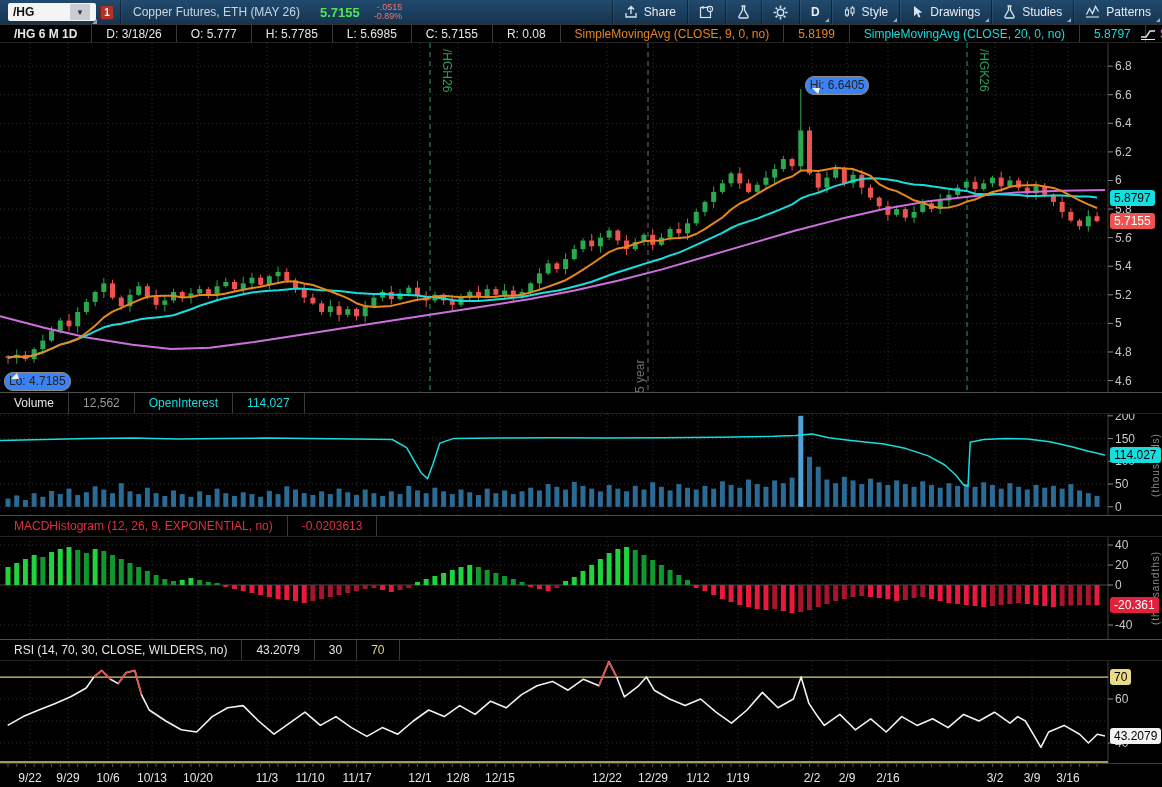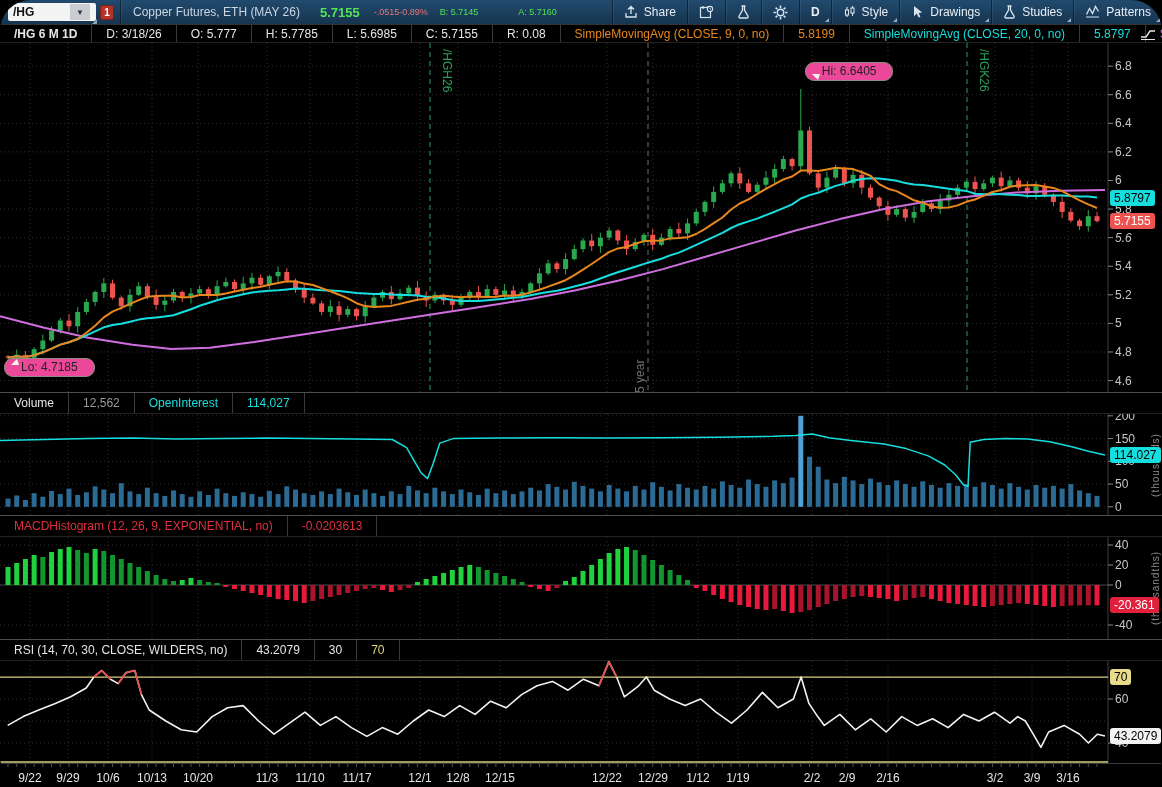--- a/index.html
+++ b/index.html
@@ -1,36 +1,36 @@
 <!DOCTYPE html>
 <html><head>
 <meta charset="utf-8">
 <style>
   * { box-sizing: border-box; margin: 0; padding: 0; }
   body { background:#000; font-family:"Liberation Sans", sans-serif; }
-  .app { position:relative; width:1162px; height:787px; background:#000; overflow:hidden;border-radius:31px; }
+  .app { position:relative; width:1162px; height:787px; background:#000; overflow:hidden; }
 
   
   .toolbar { display:flex; align-items:center; height:24px;
     background:linear-gradient(#214a6e,#16344f); color:#cfe0ee; font-size:12px; }
   .tb-sep { width:1px; align-self:stretch; background:rgba(0,0,0,.45);
     box-shadow:1px 0 0 rgba(255,255,255,.07); flex:none; }
   .sym-box { position:relative; display:flex; align-items:center; width:88px; height:18px;
     background:#f4f4f4; border-radius:2px; margin:0 4px 0 8px; }
   .sym-box input { width:62px; border:0; background:transparent; color:#111;
     font-size:12px; font-weight:bold; padding-left:5px; font-family:"Liberation Sans",sans-serif; outline:none;}
   .sym-dd { width:20px; height:16px; margin-right:1px; background:#c9cdd2; border-radius:1px;
     display:flex; align-items:center; justify-content:center; color:#333; font-size:8px; }
   .sym-box::after { content:""; position:absolute; right:-1px; bottom:-3px;
     border-left:5px solid transparent; border-bottom:5px solid #8fa4b8; }
   .alert-badge { width:14px; height:15px; background:#b23228; border:1px solid #7e1f18; border-radius:2px;
     color:#fff; font-size:10px; font-weight:bold; display:flex; align-items:center; justify-content:center; margin-right:6px;}
   .tb-desc { color:#c9d6e2; padding:0 12px; white-space:nowrap; }
   .tb-last { color:#52e452; font-weight:bold; font-size:13px; padding:0 8px; }
-  .mini-stack { display:flex; flex-direction:row; justify-content:center; line-height:9px;
+  .mini-stack { display:flex; flex-direction:column; justify-content:center; line-height:9px;
     font-size:9px; padding:0 6px; }
   .mini-stack.red { color:#e87878; align-items:flex-end; }
   .mini-stack.green { color:#52e452; align-items:flex-start;gap:40px; }
   .tb-spring { flex:1; }
   .tb-btn { position:relative; display:flex; align-items:center; gap:6px; padding:0 11px;
     height:24px; color:#e8eef5; cursor:pointer; white-space:nowrap; }
   .tb-btn svg { display:block; }
   .has-sub::after { content:""; position:absolute; right:2px; bottom:2px;
     border-left:4px solid transparent; border-bottom:4px solid #93adc4; }
 
@@ -48,23 +48,23 @@
 
   
   .pane { position:relative; background:#000; overflow:hidden; }
   .pane svg { position:absolute; left:0; top:0; }
   .axis-label { position:absolute; left:1115px; color:#c8c8c8; font-size:12px;
     transform:translateY(-50%); white-space:nowrap; }
   .badge { position:absolute; left:1110px; font-size:12px; height:16px; line-height:16px;
     padding:0 4px; border-radius:3px; transform:translateY(-50%); white-space:nowrap; z-index:3;}
   .vert-unit { position:absolute; right:1px; top:50%; transform:translate(0,-50%) rotate(180deg);
     writing-mode:vertical-rl; color:#8a8a8a; font-size:10px; letter-spacing:1px; }
-  .bubble { position:absolute; background:#ec4899; color:#222; font-size:12px; line-height:17px;
-    padding:0 16px; border-radius:9px; border:1px solid #8e8e86; white-space:nowrap; z-index:4;
-    box-shadow:0 1px 3px rgba(0,0,0,.6); }
+  .bubble { position:absolute; background:#3b82f6; color:#222; font-size:12px; line-height:17px;
+    padding:0 4px; border-radius:9px; border:1px solid #8e8e86; white-space:nowrap; z-index:4;
+    box-shadow:0 1px 3px rgba(0,0,0,.6);margin-top:14px; }
   .bubble.hi::after { content:""; position:absolute; left:6px; bottom:-6px;
     border:6px solid transparent; border-right-width:2px; border-top-color:#f4f4ec; }
   .bubble.lo::before { content:""; position:absolute; left:6px; top:-6px;
     border:6px solid transparent; border-right-width:2px; border-bottom-color:#f4f4ec; }
 
   
   .date-axis { position:relative; height:25px; background:#000; border-top:1px solid #3a3a3a; }
   .date-label { position:absolute; top:7px; transform:translateX(-50%);
     color:#e5e5e5; font-size:12px; }
 </style>

